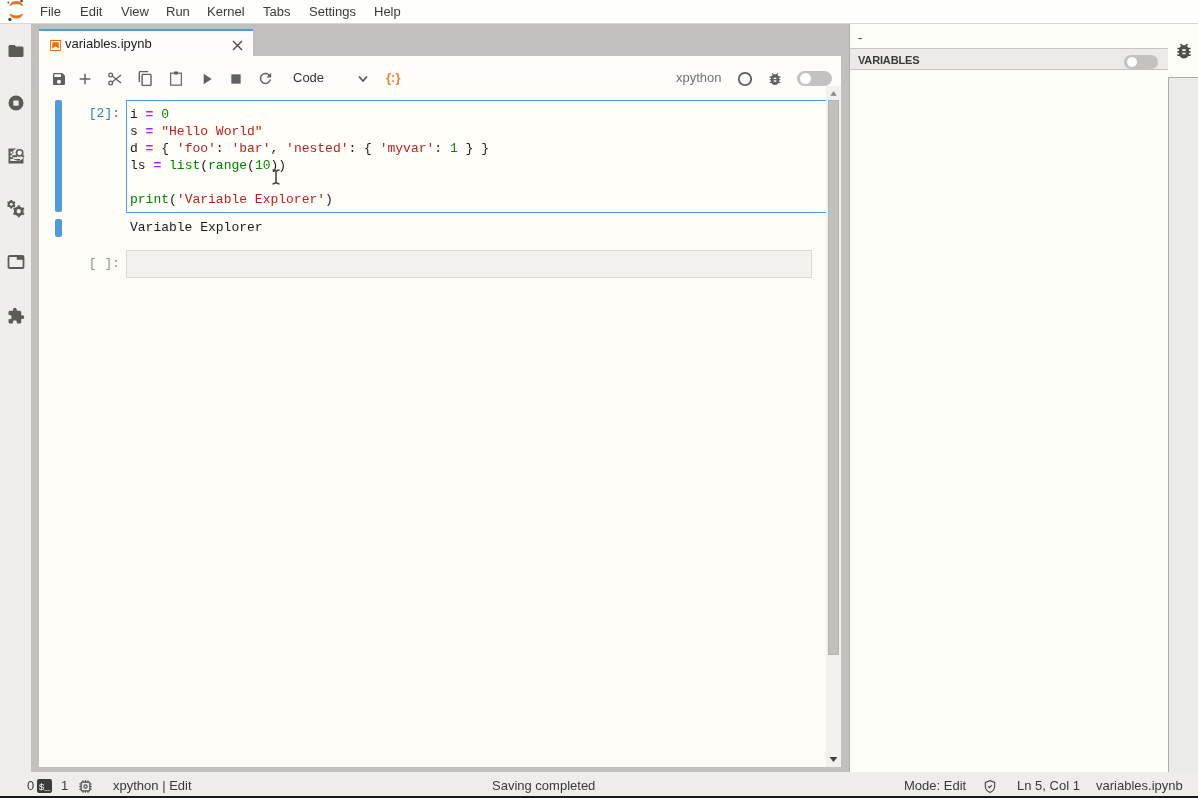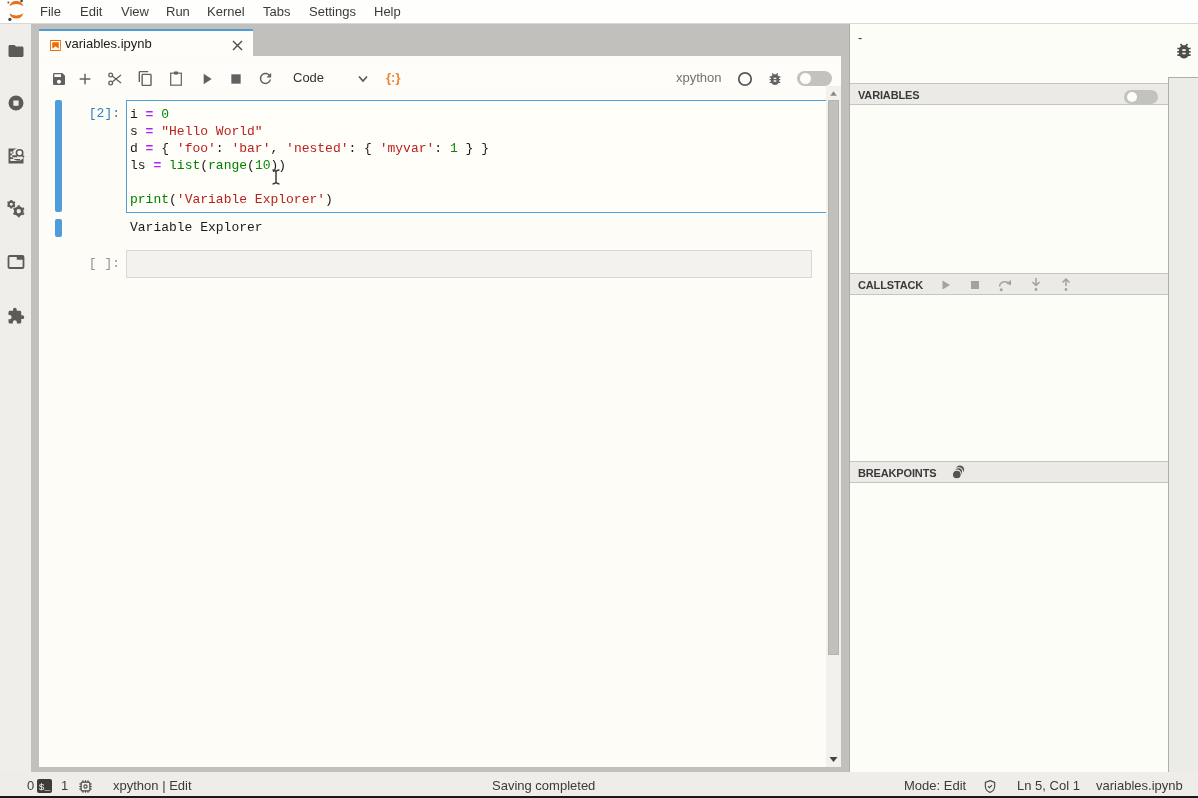--- a/index.html
+++ b/index.html
@@ -37,21 +37,21 @@
   .codeline { position:absolute; left:3px; font-size:13px; line-height:17px; white-space:pre; color:#1c1c1c; font-family:"Liberation Mono",monospace;}
   .prompt { position:absolute; font-size:13px; line-height:17px; font-family:"Liberation Mono",monospace; }
   .op { color:#aa22ff; font-weight:bold; }
   .num { color:#088808; }
   .str { color:#ba2121; }
   .blt { color:#008000; }
   #cell2edit { position:absolute; left:87px; top:164px; width:686px; height:28px; background:#f3f2ee; border:1px solid #d9d8d4; }
 
   
   #rightpanel { left:849px; top:24px; width:318px; height:748px; background:#fdfdf8; border-left:1px solid #aeaca8; }
-  .sechead { position:absolute; left:0; width:318px; height:22px; background:#ebeae6; border-top:1px solid #c6c5c1; border-bottom:1px solid #c6c5c1;margin-top:35px; }
+  .sechead { position:absolute; left:0; width:318px; height:22px; background:#ebeae6; border-top:1px solid #c6c5c1; border-bottom:1px solid #c6c5c1; }
   .sechead .st { position:absolute; left:8px; top:5px; font-size:11px; font-weight:bold; color:#3a3a3a; letter-spacing:-0.15px; }
 
   
   #righttabs { left:1168px; top:24px; width:30px; height:748px; background:#fdfdf8; }
   #righttabsgray { position:absolute; left:0px; top:53px; width:30px; height:695px; background:#ebebe7; border-left:1px solid #b0aeaa; border-top:1px solid #b0aeaa; }
 
   
   #statusbar { left:0; top:772px; width:1198px; height:24px; background:#eeede9; font-size:13px; color:#3b3b3b; }
   #bottomedge { left:0; top:796px; width:1198px; height:2px; background:#191919; }
   .sbtext { position:absolute; top:6px; }
@@ -242,51 +242,21 @@
 
 <div id="rightpanel" class="abs">
   <span class="abs" style="left:8px;top:6px;font-size:13px;color:#333">-</span>
 
   <div class="sechead" style="top:24px">
     <span class="st">VARIABLES</span>
     <div class="toggle" style="left:274px;top:6px;width:34px;height:14px"></div>
     <div class="knob" style="left:277px;top:8px;width:10px;height:10px"></div>
   </div>
 
-  <div class="sechead" style="top:214px">
-    <span class="st">CALLSTACK</span>
-    <svg class="abs" style="left:91px;top:6px" width="10" height="10" viewBox="0 0 10 10">
-        <path d="M1.5 0.5 L9 5 L1.5 9.5 Z" fill="#a3a29d"></path>
-      </svg>
-    <svg class="abs" style="left:121px;top:7px" width="8" height="8" viewBox="0 0 8 8">
-        <rect width="8" height="8" fill="#a3a29d"></rect>
-      </svg>
-    <svg class="abs" style="left:148px;top:4px" width="14" height="14" viewBox="0 0 14 14">
-      <path d="M1.5 8.5 C 2.2 3.2, 9 2, 11.7 6.2" fill="none" stroke="#a3a29d" stroke-width="1.5"></path>
-      <path d="M12.9 1.9 l0.3 5.3 -5-1.8 z" fill="#a3a29d"></path>
-      <circle cx="3.2" cy="11.8" r="1.5" fill="#a3a29d"></circle>
-    </svg>
-    <svg class="abs" style="left:180px;top:4px" width="12" height="14" viewBox="0 0 12 14">
-      <path d="M6 0 V7 M2.5 4 L6 7.5 L9.5 4" fill="none" stroke="#a3a29d" stroke-width="1.5"></path>
-      <circle cx="6" cy="11.5" r="1.4" fill="#a3a29d"></circle>
-    </svg>
-    <svg class="abs" style="left:210px;top:4px" width="12" height="14" viewBox="0 0 12 14">
-      <path d="M6 8 V1 M2.5 4.5 L6 1 L9.5 4.5" fill="none" stroke="#a3a29d" stroke-width="1.5"></path>
-      <circle cx="6" cy="11.5" r="1.4" fill="#a3a29d"></circle>
-    </svg>
-  </div>
-
-  <div class="sechead" style="top:402px">
-    <span class="st">BREAKPOINTS</span>
-    <svg class="abs" style="left:101px;top:3px" width="14" height="15" viewBox="0 0 14 15">
-      <circle cx="8.9" cy="4.6" r="4.2" fill="#55544f"></circle>
-      <circle cx="7.4" cy="7" r="4.3" fill="#55544f" stroke="#eceae6" stroke-width="1.1"></circle>
-      <circle cx="5.8" cy="9.5" r="4.4" fill="#55544f" stroke="#eceae6" stroke-width="1.1"></circle>
-    </svg>
-  </div>
+
 
 </div>
 
 <div id="righttabs" class="abs">
   <svg class="abs" style="left:6px;top:17px" width="20" height="20" viewBox="0 0 24 24">
     <path fill="#4e4e4a" fill-rule="evenodd" d="M20 8h-2.81c-.45-.78-1.07-1.45-1.82-1.96L17 4.41 15.59 3l-2.17 2.17C12.96 5.06 12.49 5 12 5c-.49 0-.96.06-1.41.17L8.41 3 7 4.41l1.62 1.63C7.88 6.55 7.26 7.22 6.81 8H4v2h2.09c-.05.33-.09.66-.09 1v1H4v2h2v1c0 .34.04.67.09 1H4v2h2.81c1.04 1.79 2.97 3 5.19 3s4.15-1.21 5.19-3H20v-2h-2.09c.05-.33.09-.66.09-1v-1h2v-2h-2v-1c0-.34-.04-.67-.09-1H20V8zm-6 8h-4v-2h4v2zm0-4h-4v-2h4v2z"></path>
   </svg>
   <div id="righttabsgray"></div>
 </div>
 

